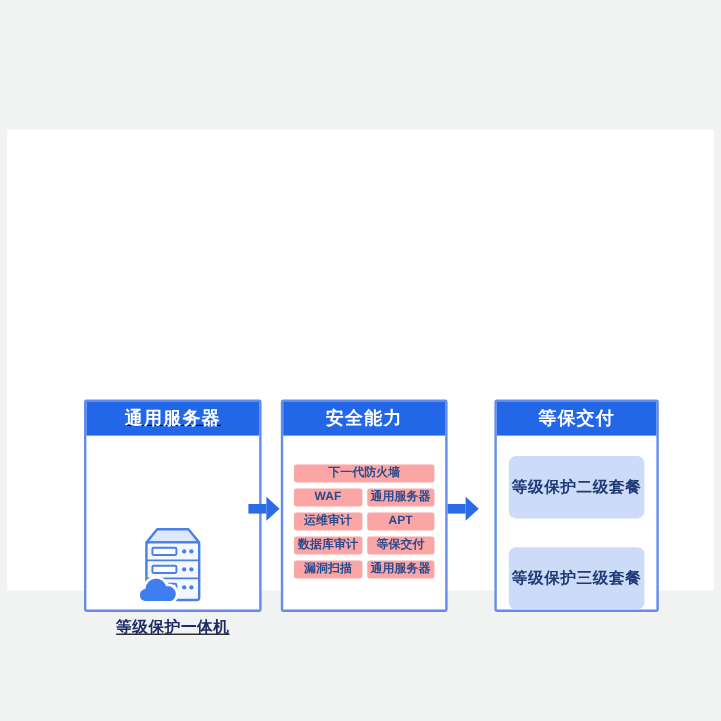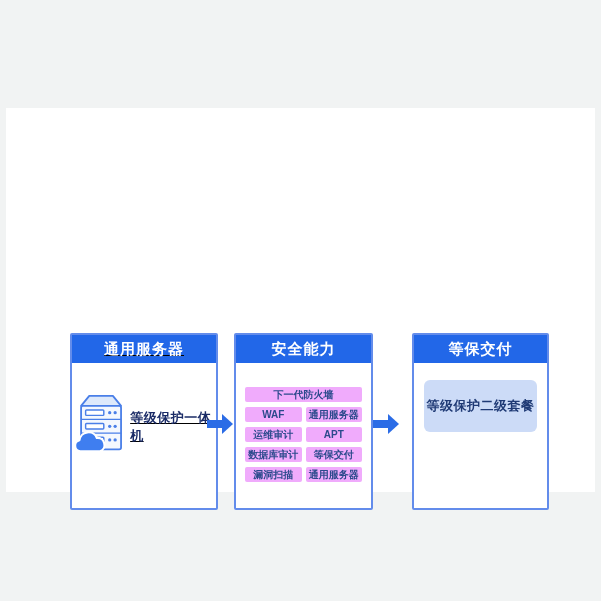--- a/index.html
+++ b/index.html
@@ -30,22 +30,23 @@
     background: #2267e8;
     color: #ffffff;
     font-size: 15px;
     font-weight: bold;
     text-align: center;
     letter-spacing: 1px;
   }
   
   .panel-server { left: 64px; width: 148px; text-decoration: underline; }
   .panel-server .panel-body {
-    display: flex; flex-direction: row; align-items: center;
+    display: flex; flex-direction: column; align-items: center;
     padding-top: 25px;
+    margin-top: 48px;
   }
   .server-icon { width: 64px; height: 72px; }
   .server-caption {
     margin-top: 6px;
     font-size: 13px;
     font-weight: bold;
     color: #1a2b66;
     letter-spacing: 0.5px;
   }
   
@@ -53,21 +54,21 @@
   .tag-grid {
     display: grid;
     grid-template-columns: 1fr 1fr;
     column-gap: 4px;
     row-gap: 5px;
     padding: 24px 9px 0 9px;
   }
   .tag {
     height: 15px;
     line-height: 15px;
-    background: #f0abfc;
+    background: #fca5a5;
     border-radius: 2px;
     color: #2b4a8c;
     font-size: 10px;
     font-weight: bold;
     text-align: center;
     white-space: nowrap;
     overflow: hidden;
   }
   .tag.full { grid-column: span 2; }
   
@@ -167,16 +168,17 @@
 
   <div class="arrow arrow-2">
     <div class="shaft"></div>
     <div class="head"></div>
   </div>
 
   <div class="panel panel-delivery">
     <div class="panel-header">等保交付</div>
     <div class="package-list">
       <div class="package">等级保护二级套餐</div>
+      <div class="package">等级保护三级套餐</div>
     </div>
   </div>
 
 </div>
 
 </body></html>

